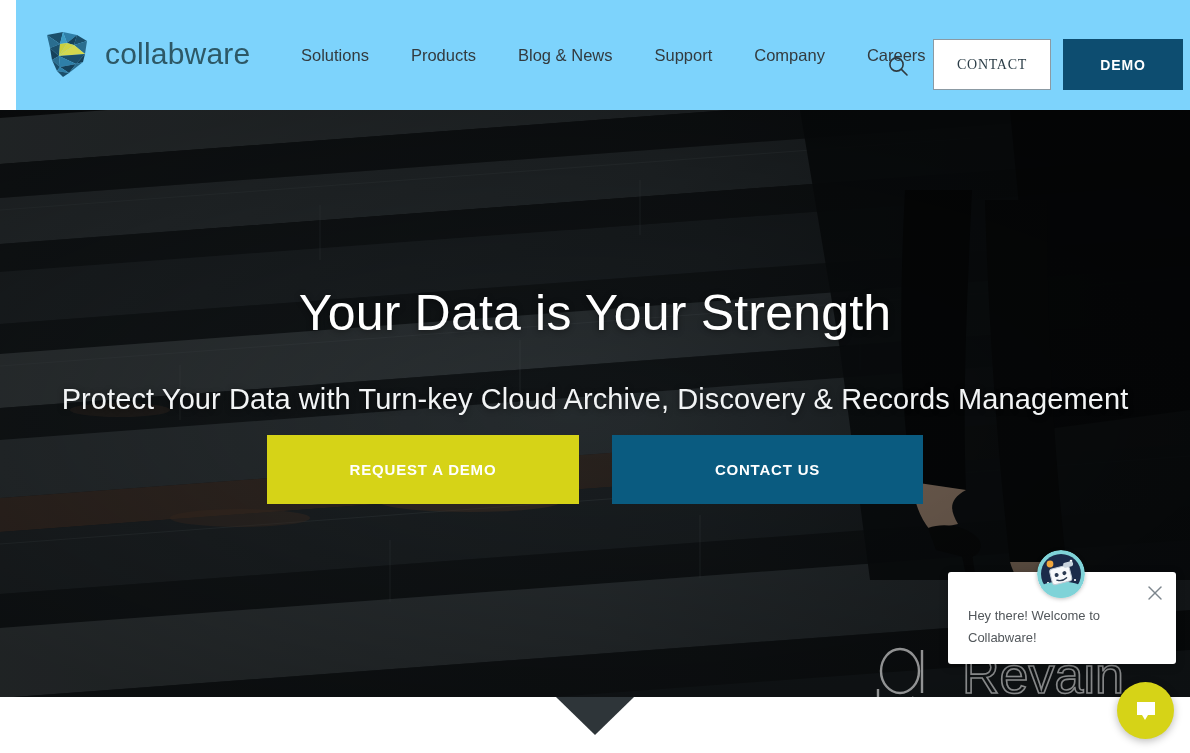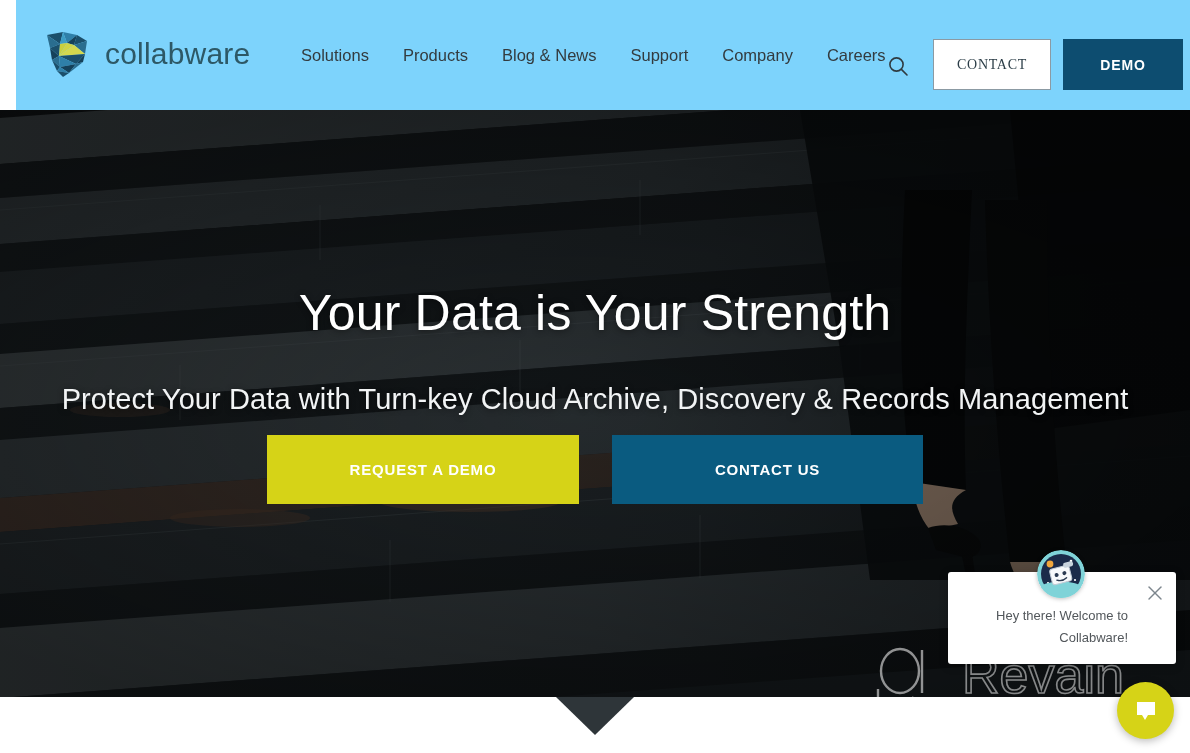--- a/index.html
+++ b/index.html
@@ -53,21 +53,21 @@
     white-space: nowrap;
   }
 
   .nav {
     position: absolute;
     left: 268px;
     top: 0;
     height: 110px;
     display: flex;
     align-items: center;
-    gap: 0;
+    gap: 8px;
   }
   .nav-link {
     font-size: 16.5px;
     color: #333b3f;
     text-decoration: none;
     padding: 0 17px;
     white-space: nowrap;
     line-height: 1;
   }
 
@@ -239,21 +239,20 @@
   .chat-bubble {
     position: absolute;
     left: 948px;
     top: 572px;
     width: 228px;
     height: 92px;
     background: #ffffff;
     border-radius: 3px;
     box-shadow: 0 2px 10px rgba(0,0,0,0.22);
     z-index: 60;
-    text-align: right;
   }
   .chat-text {
     position: absolute;
     left: 20px;
     top: 33px;
     width: 160px;
     font-size: 13px;
     line-height: 1.72;
     color: #52575b;
   }

